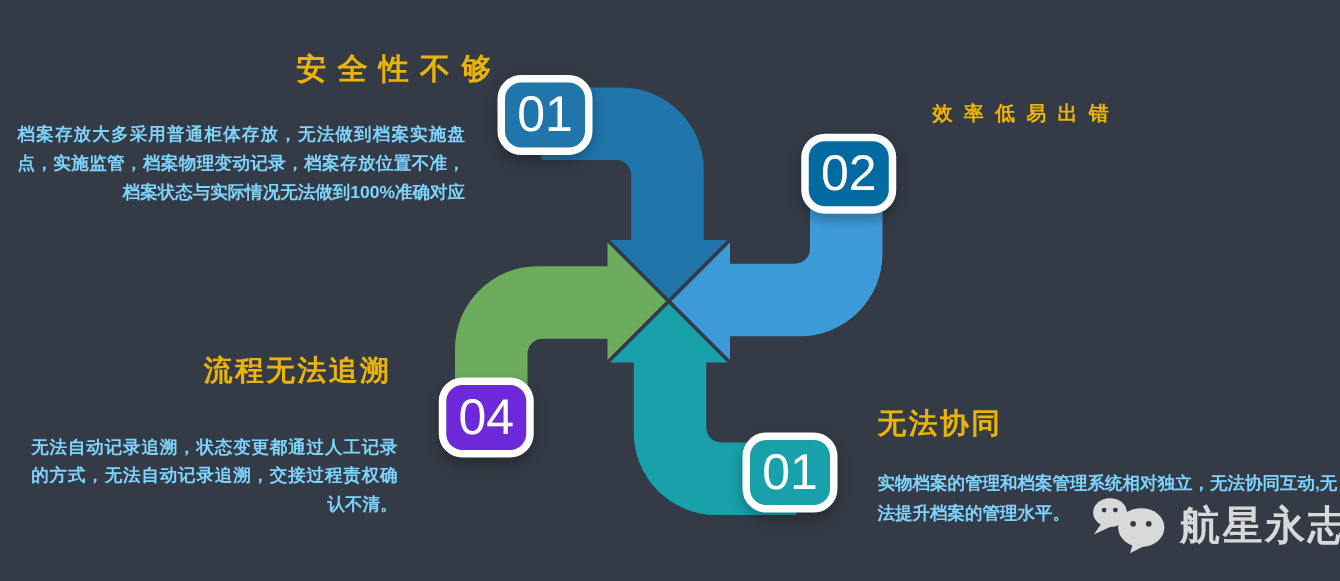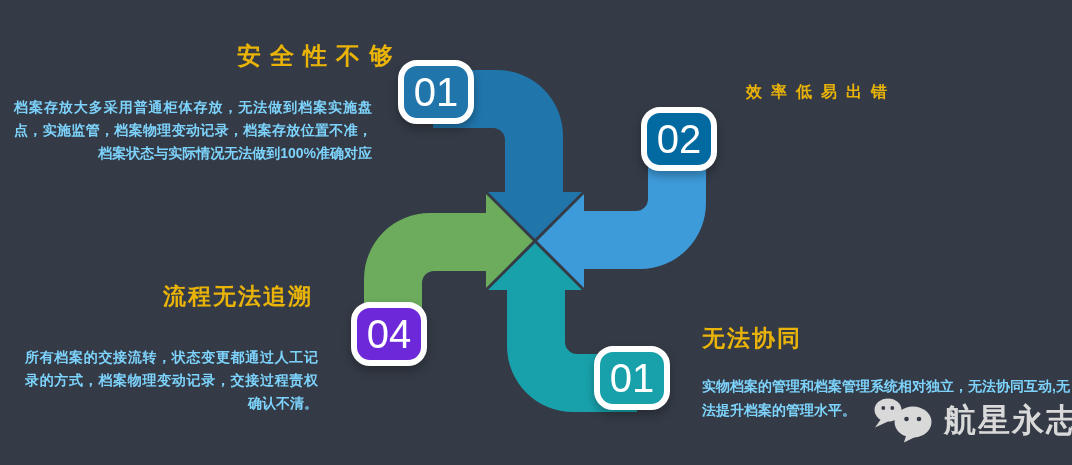--- a/index.html
+++ b/index.html
@@ -114,15 +114,15 @@
 
   <h2 class="title t1">安全性不够</h2>
   <p class="btxt b1">档案存放大多采用普通柜体存放，无法做到档案实施盘点，实施监管，档案物理变动记录，档案存放位置不准，档案状态与实际情况无法做到100%准确对应</p>
 
   <h2 class="title t2">效率低易出错</h2>
 
   <h2 class="title t3">无法协同</h2>
   <p class="btxt b3">实物档案的管理和档案管理系统相对独立，无法协同互动,无法提升档案的管理水平。</p>
 
   <h2 class="title t4">流程无法追溯</h2>
-  <p class="btxt b4">所有档案的交接流转，状态变更都通过人工记录的方式，档案物理变动记录，交接过程责权确认不清。</p>
+  <p class="btxt b4">无法自动记录追溯，状态变更都通过人工记录的方式，无法自动记录追溯，交接过程责权确认不清。</p>
 
 </div>
 
 </body></html>

